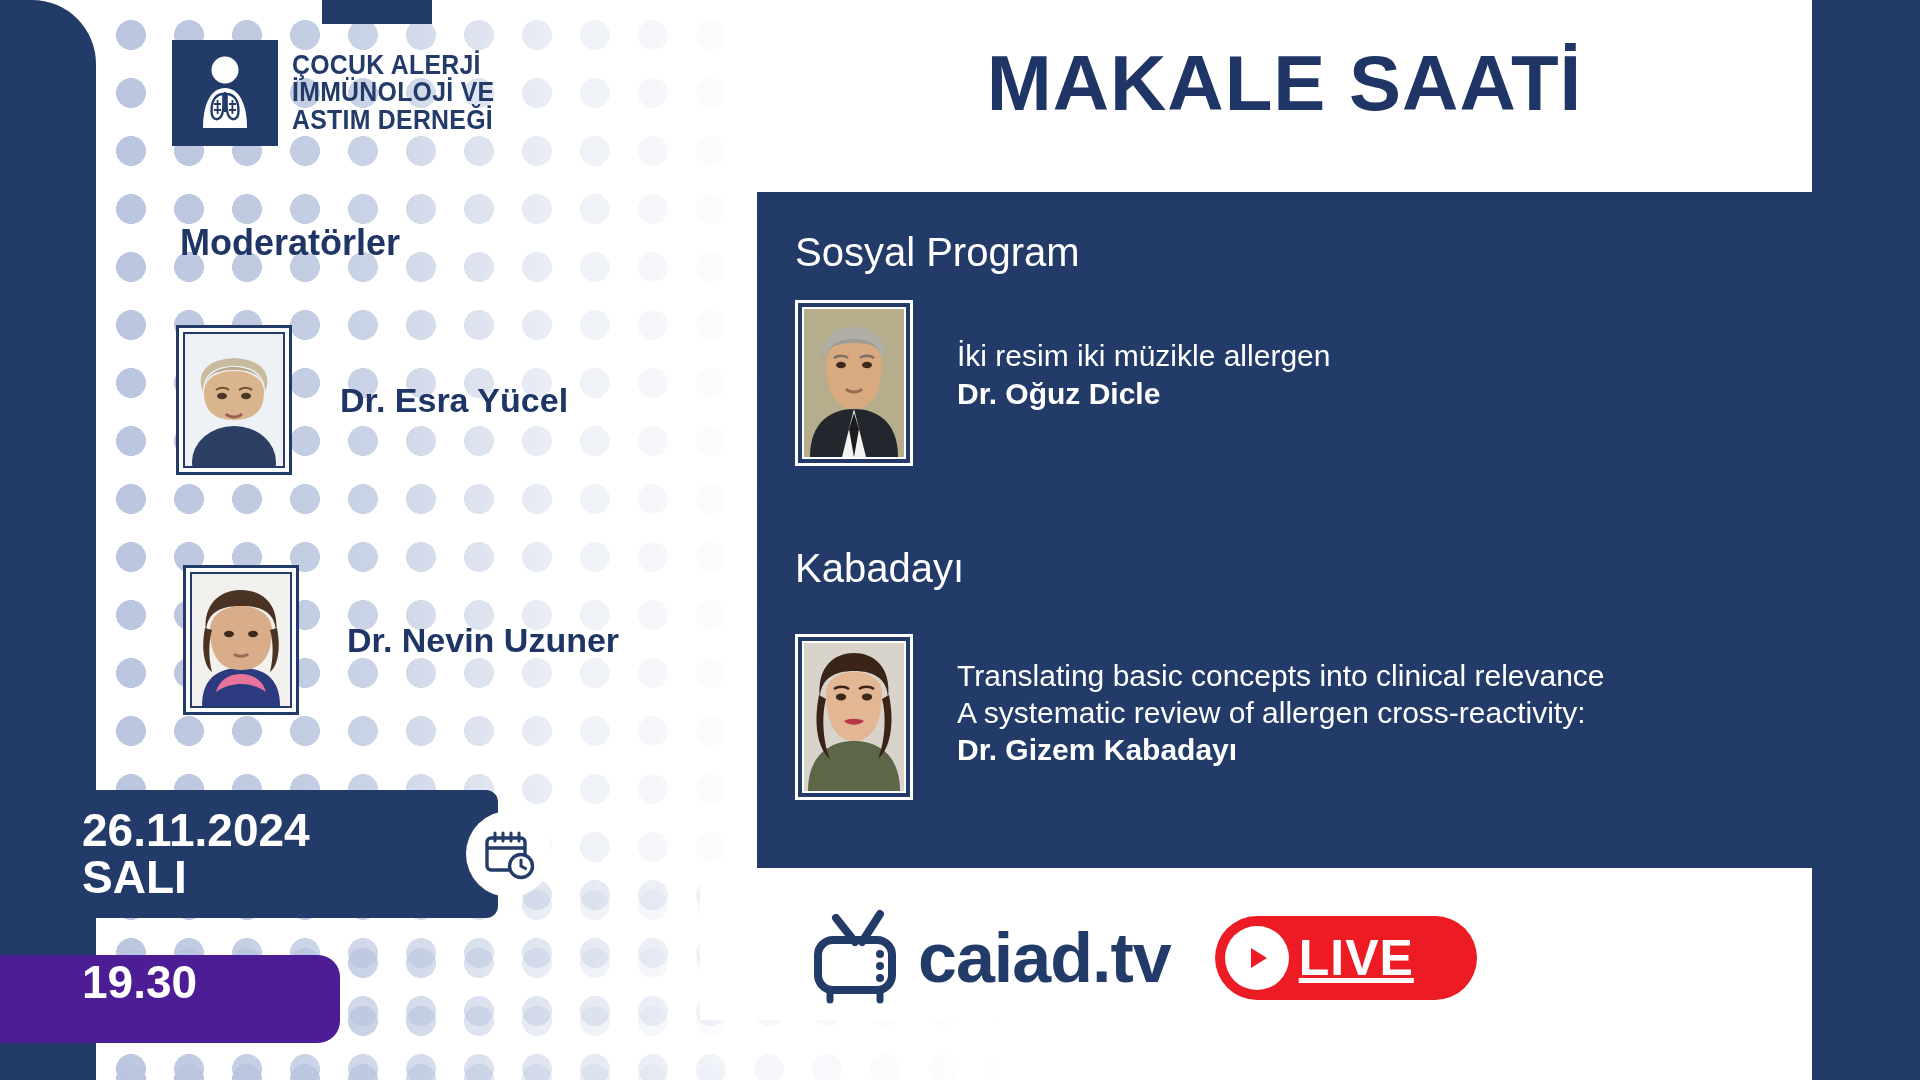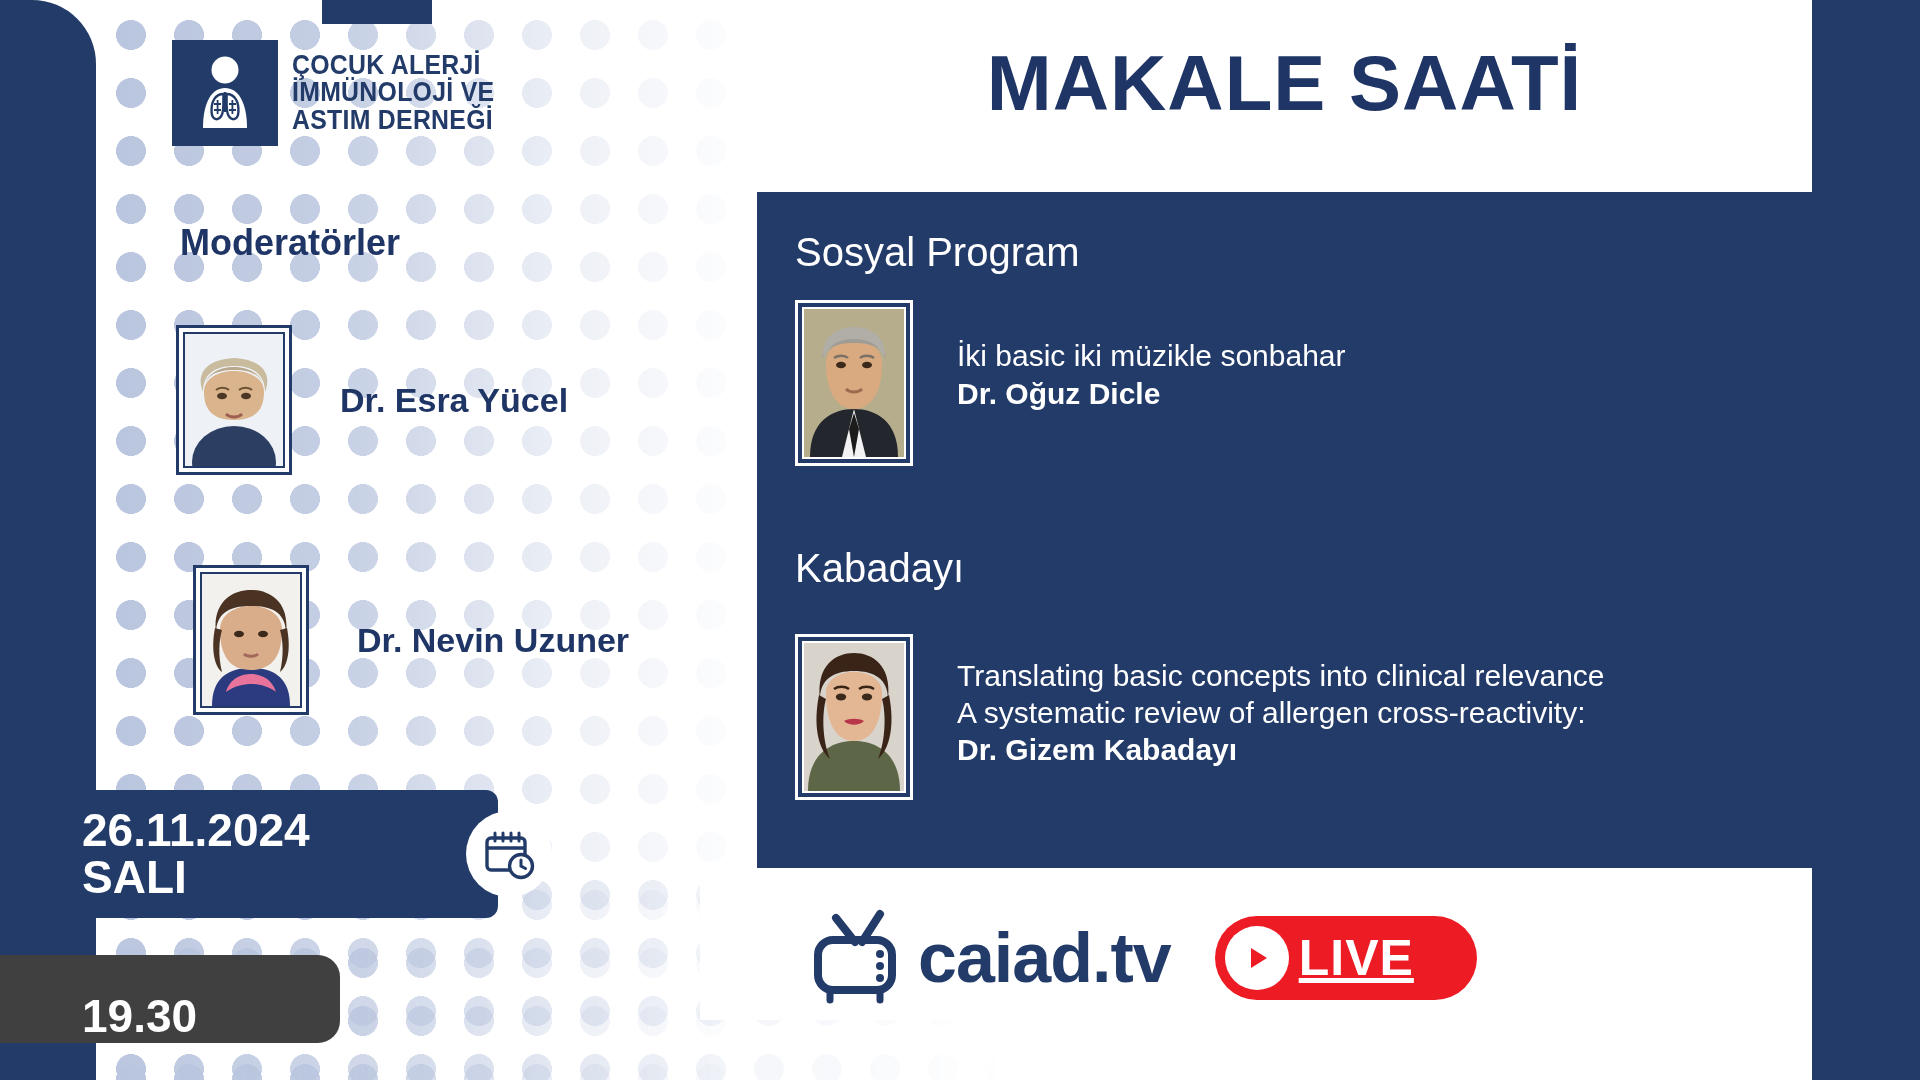--- a/index.html
+++ b/index.html
@@ -70,21 +70,21 @@
     color:#1e3566;font-weight:bold;font-size:78px;letter-spacing:1px;
   }
 
   
   #moderators-title{
     position:absolute;left:180px;top:222px;
     color:#1e3566;font-size:36px;font-weight:bold;
   }
   .person-row{position:absolute;display:flex;align-items:center;}
   #mod-row-1{left:176px;top:325px;}
-  #mod-row-2{left:193px;top:565px;}
+  #mod-row-2{left:183px;top:565px;}
 
   .portrait{
     border:3px solid #233b69;padding:4px;background:#fff;flex:none;
     box-shadow:0 0 0 1px #fff inset;
   }
   .portrait .inner{border:2px solid #233b69;overflow:hidden;display:block;}
   .pimg{display:block;}
 
   .person-name{
     color:#1e3566;font-size:34px;font-weight:bold;margin-left:48px;white-space:nowrap;
@@ -98,22 +98,22 @@
   }
   #date-text{
     color:#fff;font-size:46px;font-weight:bold;line-height:1.03;margin-left:82px;
   }
   #calendar-icon{
     position:absolute;left:466px;top:21px;width:86px;height:86px;border-radius:50%;
     background:#fff;display:flex;align-items:center;justify-content:center;
   }
   #time-badge{
     position:absolute;left:0;top:955px;width:340px;height:88px;
-    background:#404040;border-top-right-radius:22px;border-bottom-right-radius:22px;
-    display:flex;align-items:flex-end;
+    background:#4c1d95;border-top-right-radius:22px;border-bottom-right-radius:22px;
+    display:flex;align-items:flex-start;
   }
   #time-text{color:#fff;font-size:46px;font-weight:bold;margin-left:82px;}
 
   
   #program-panel{
     position:absolute;left:757px;top:192px;width:1163px;height:678px;
     background:#233b69;
   }
   .section-title{
     color:#ffffff;font-size:40px;font-weight:normal;
@@ -268,21 +268,21 @@
             <path d="M18 50 C18 22 82 22 82 50 C78 40 70 34 50 34 C30 34 22 40 18 50Z" fill="#9e9c95"></path>
             <path d="M20 50 C16 34 28 18 50 18 C72 18 84 34 80 50 C76 36 66 30 50 30 C34 30 24 36 20 50Z" fill="#b0aea7"></path>
             <ellipse cx="37" cy="56" rx="5" ry="3.2" fill="#3b2a1c"></ellipse>
             <ellipse cx="63" cy="56" rx="5" ry="3.2" fill="#3b2a1c"></ellipse>
             <path d="M30 49 C34 46 41 46 44 49 M56 49 C59 46 66 46 70 49" stroke="#7a7066" stroke-width="2.4" fill="none"></path>
             <path d="M42 80 C46 84 54 84 58 80" stroke="#9c6a4f" stroke-width="3" fill="none"></path>
           </svg>
         </span>
       </div>
       <div class="entry-text">
-        <div class="entry-topic">İki basic iki müzikle sonbahar</div>
+        <div class="entry-topic">İki resim iki müzikle allergen</div>
         <div class="entry-person">Dr. Oğuz Dicle</div>
       </div>
     </div>
 
     <div class="section-title" id="konusmaci-title">Kabadayı</div>
 
     <div class="entry" id="entry-speaker">
       <div class="entry-portrait">
         <span class="inner">
           <svg class="pimg" width="100" height="148" viewBox="0 0 100 148" aria-hidden="true">

